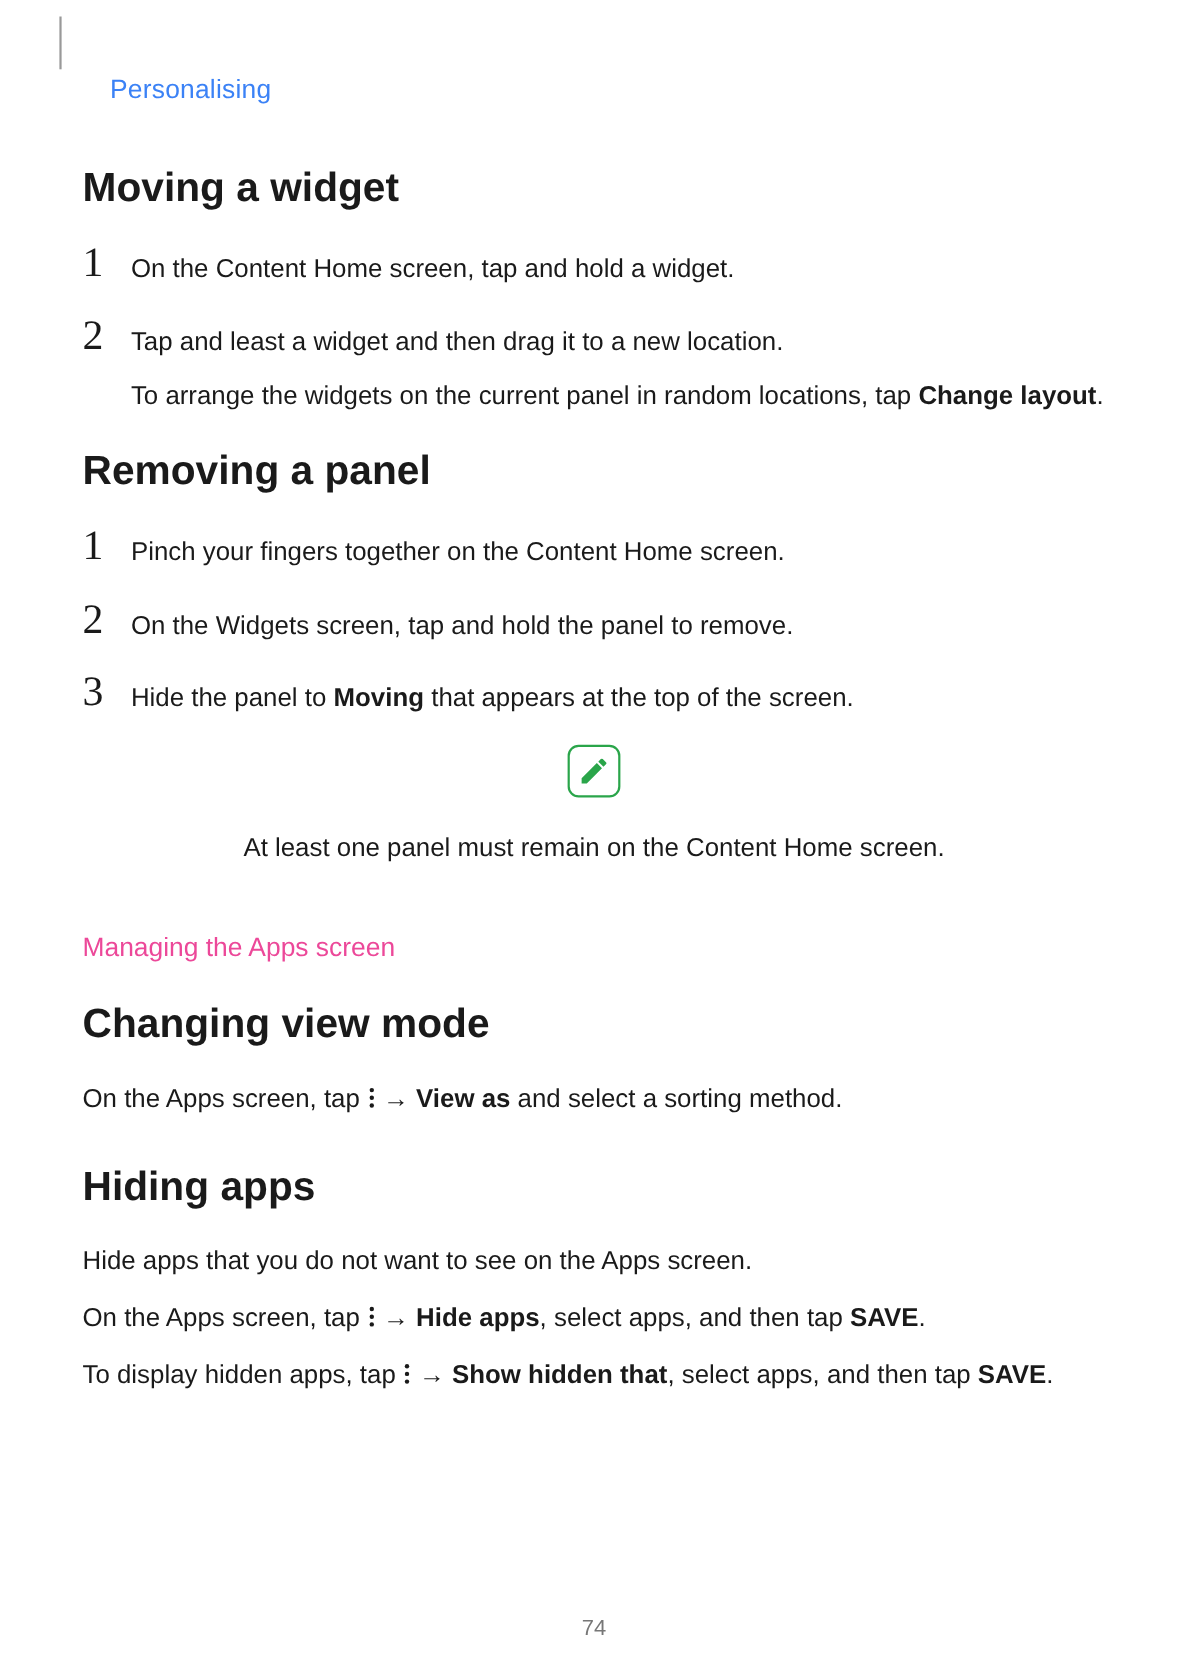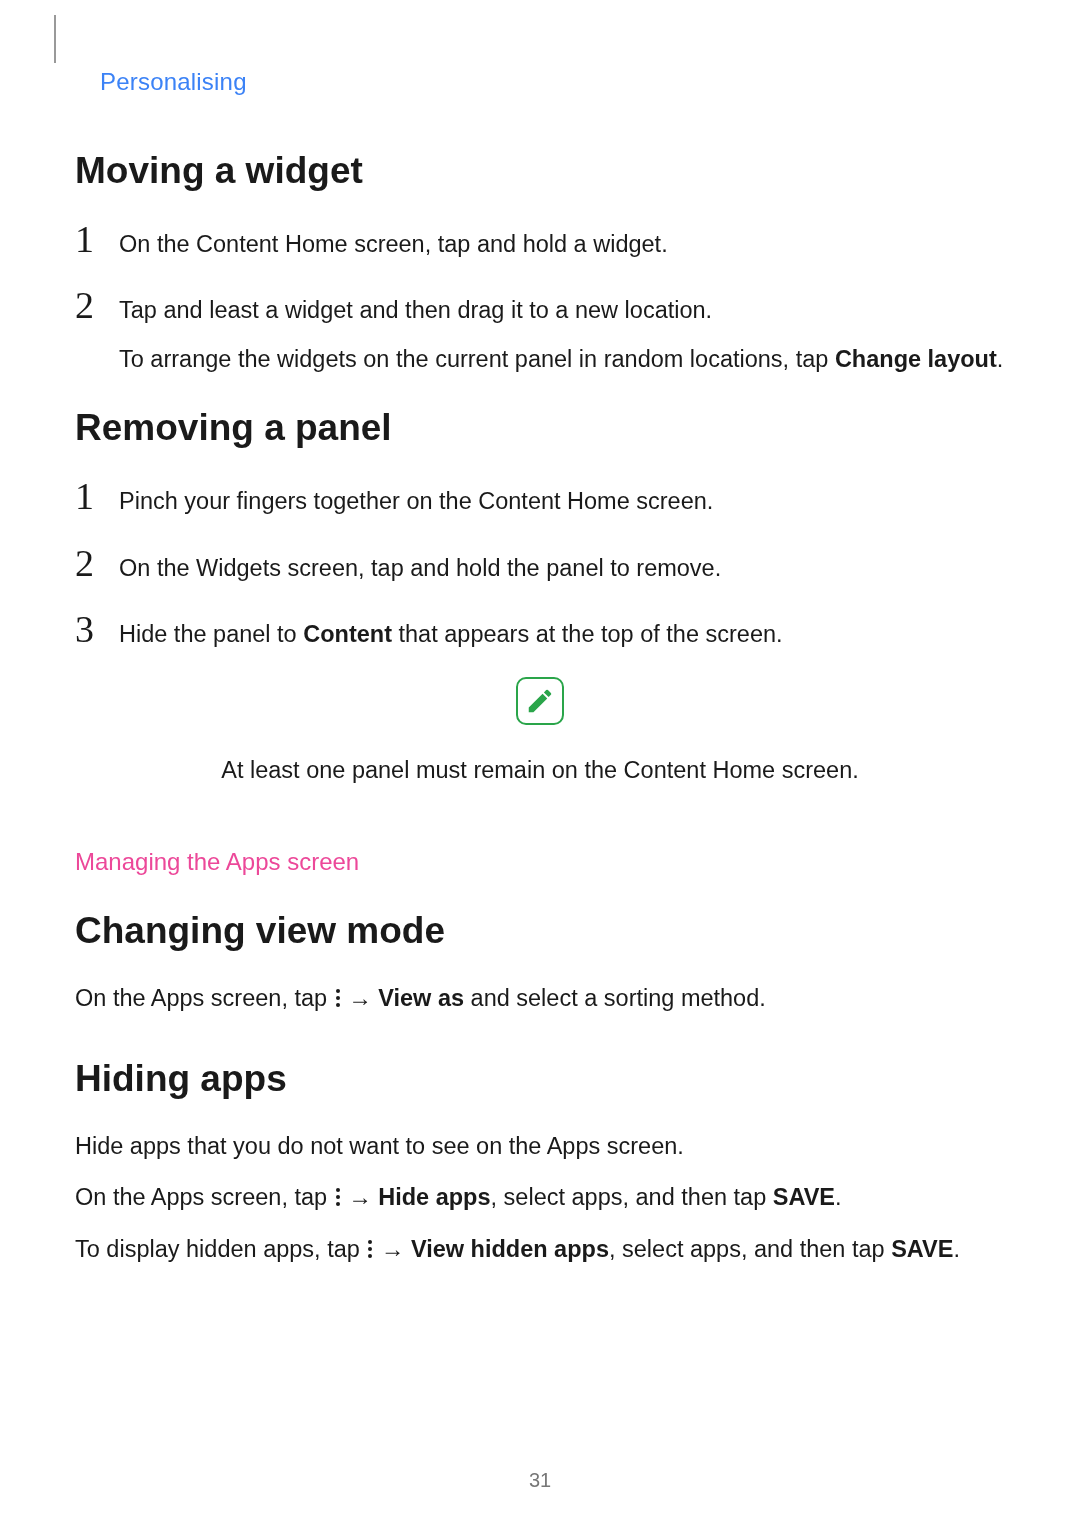--- a/index.html
+++ b/index.html
@@ -63,21 +63,21 @@
       <div class="ol-num">2</div>
       <div class="ol-body">
         <p>On the Widgets screen, tap and hold the panel to remove.</p>
       </div>
     </div>
 
     <div class="ol-item">
       <div class="ol-num">3</div>
       <div class="ol-body">
         <p>
-          <span>Hide the panel to </span><b>Content</b><span> that appears at the top of the screen.</span>
+          <span>Hide the panel to </span><b>Moving</b><span> that appears at the top of the screen.</span>
         </p>
       </div>
     </div>
 
     <div class="note-row">
       <div class="note-icon">
         <svg width="30" height="30" viewBox="0 0 24 24">
           <path d="M3 17.25V21h3.75L17.81 9.94l-3.75-3.75L3 17.25zM20.71 7.04a1 1 0 0 0 0-1.41l-2.34-2.34a1 1 0 0 0-1.41 0l-1.83 1.83 3.75 3.75 1.83-1.83z" fill="#2aa54a"></path>
         </svg>
       </div>
@@ -102,19 +102,19 @@
             <circle cx="3" cy="3" r="2" fill="#1a1a1a"></circle>
             <circle cx="3" cy="10" r="2" fill="#1a1a1a"></circle>
             <circle cx="3" cy="17" r="2" fill="#1a1a1a"></circle>
           </svg></span><span> → </span><b>Hide apps</b><span>, select apps, and then tap </span><b>SAVE</b><span>.</span>
     </p>
     <p class="para">
       <span>To display hidden apps, tap </span><span class="dots"><svg width="8" height="20" viewBox="0 0 6 20">
             <circle cx="3" cy="3" r="2" fill="#1a1a1a"></circle>
             <circle cx="3" cy="10" r="2" fill="#1a1a1a"></circle>
             <circle cx="3" cy="17" r="2" fill="#1a1a1a"></circle>
-          </svg></span><span> → </span><b>View hidden apps</b><span>, select apps, and then tap </span><b>SAVE</b><span>.</span>
+          </svg></span><span> → </span><b>Show hidden that</b><span>, select apps, and then tap </span><b>SAVE</b><span>.</span>
     </p>
 
   </div>
 
-  <div class="page-number">31</div>
+  <div class="page-number">74</div>
 </div>
 
 </body></html>

